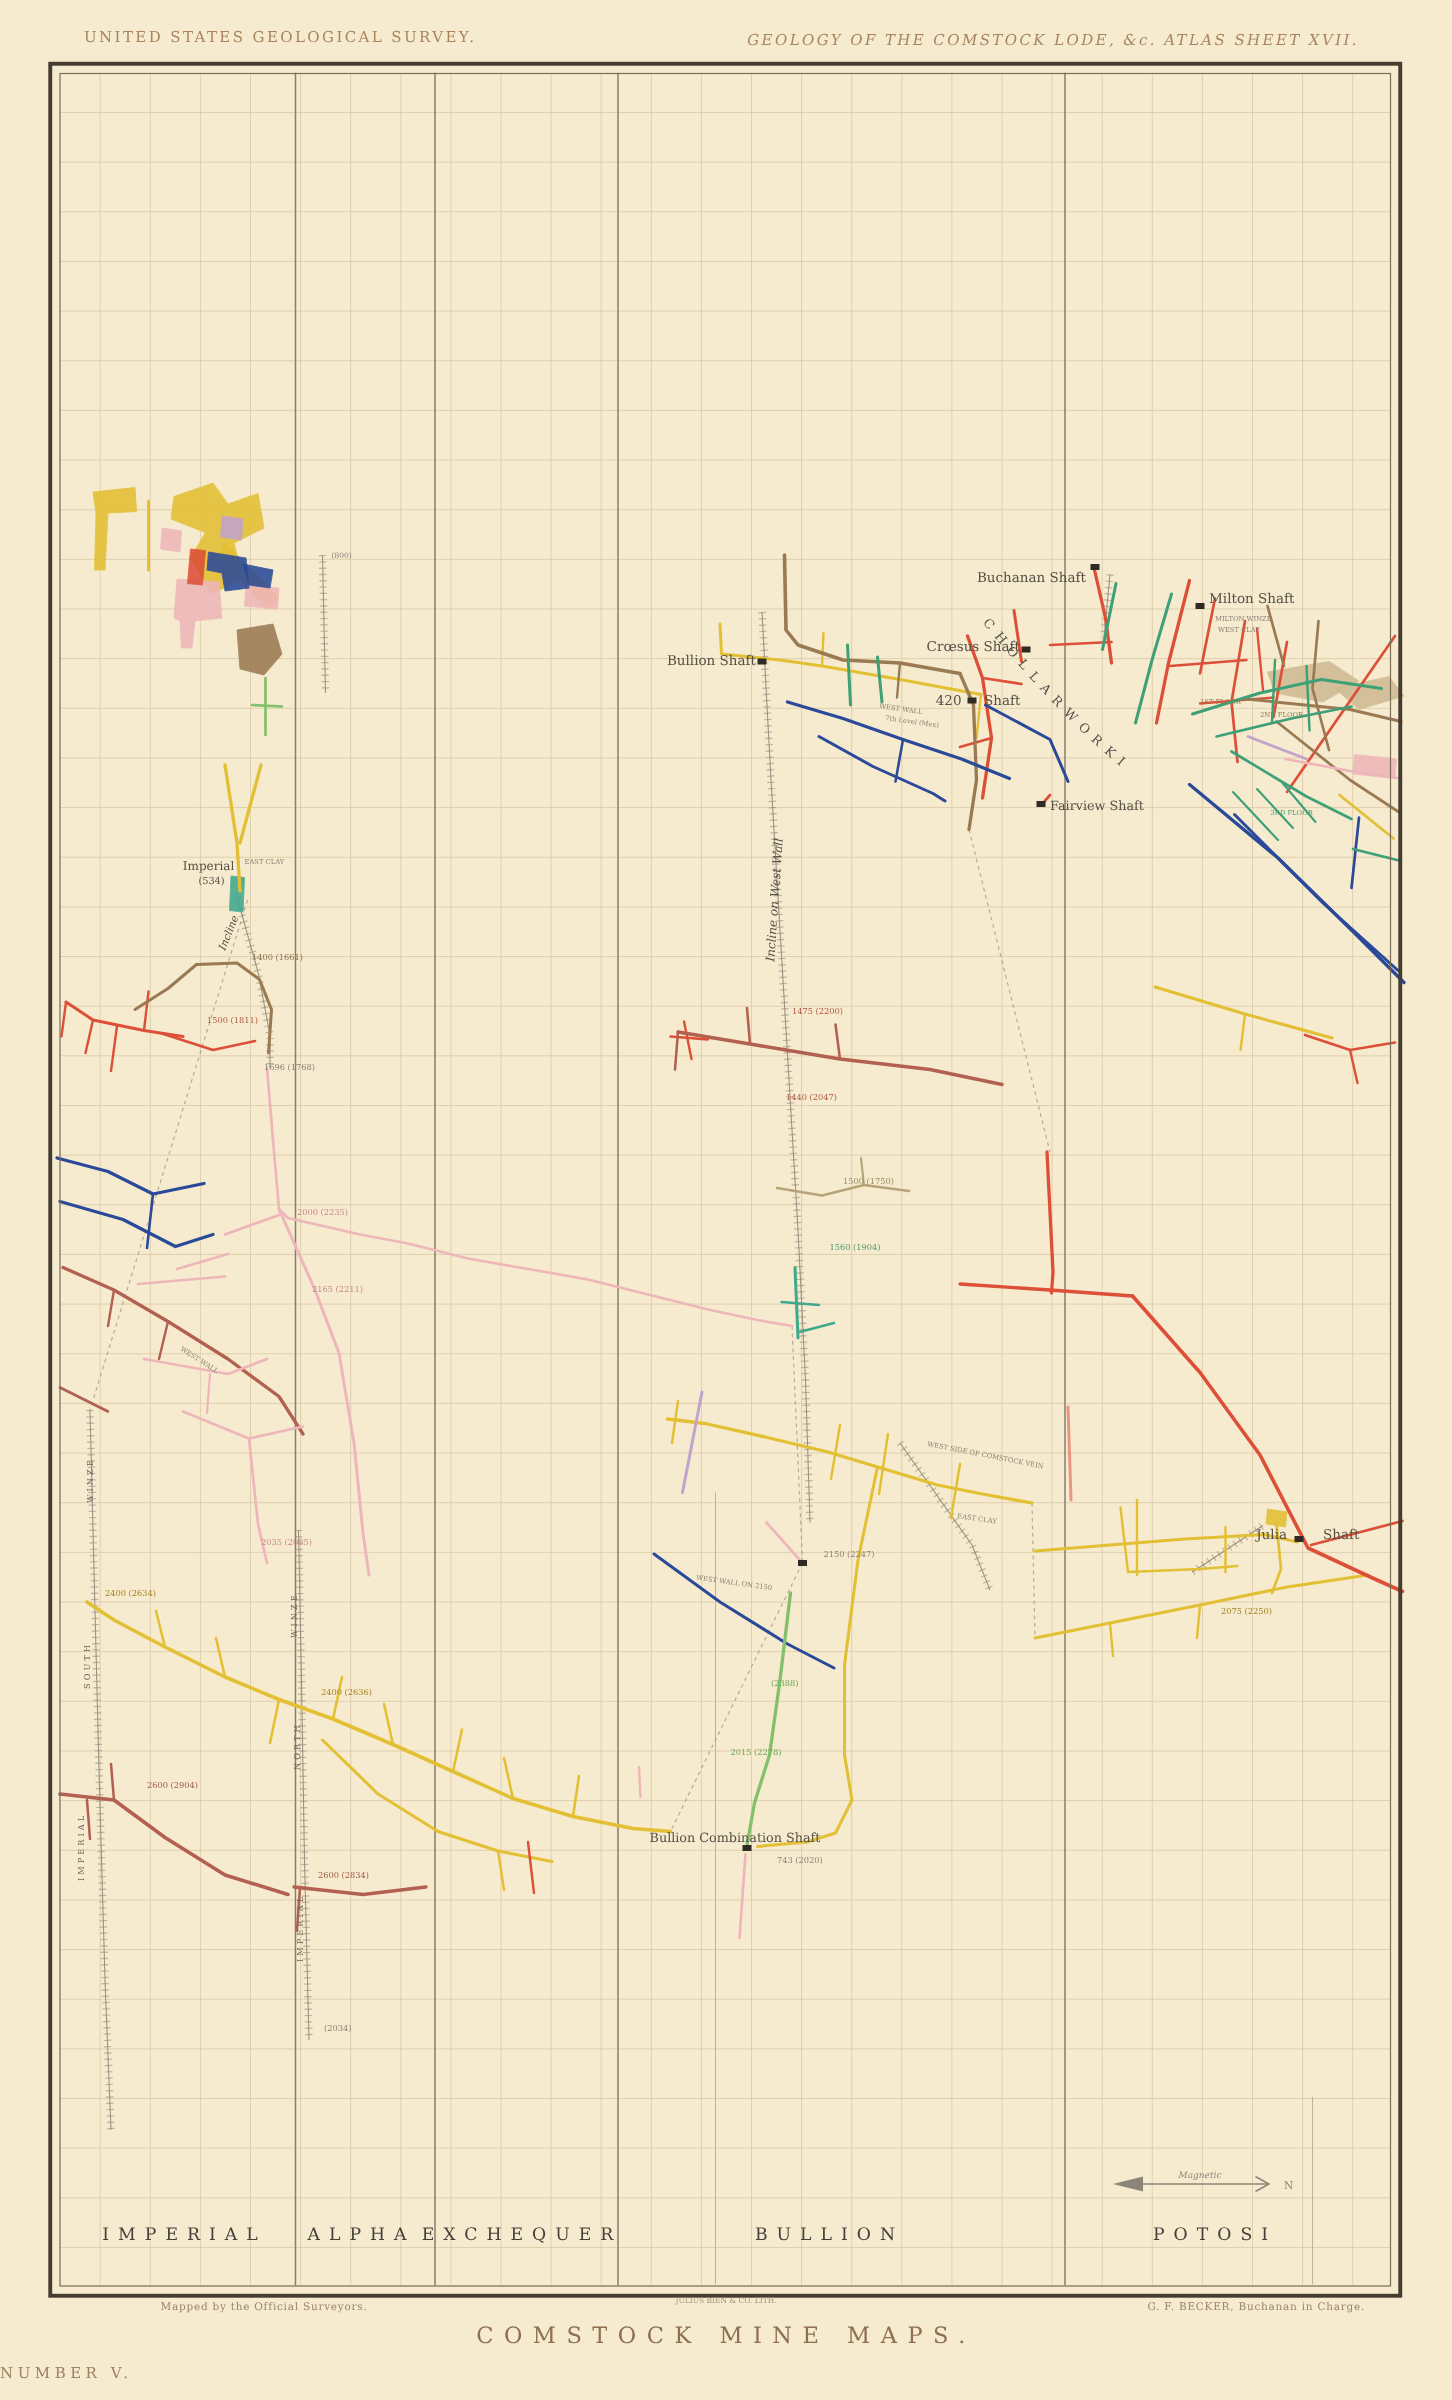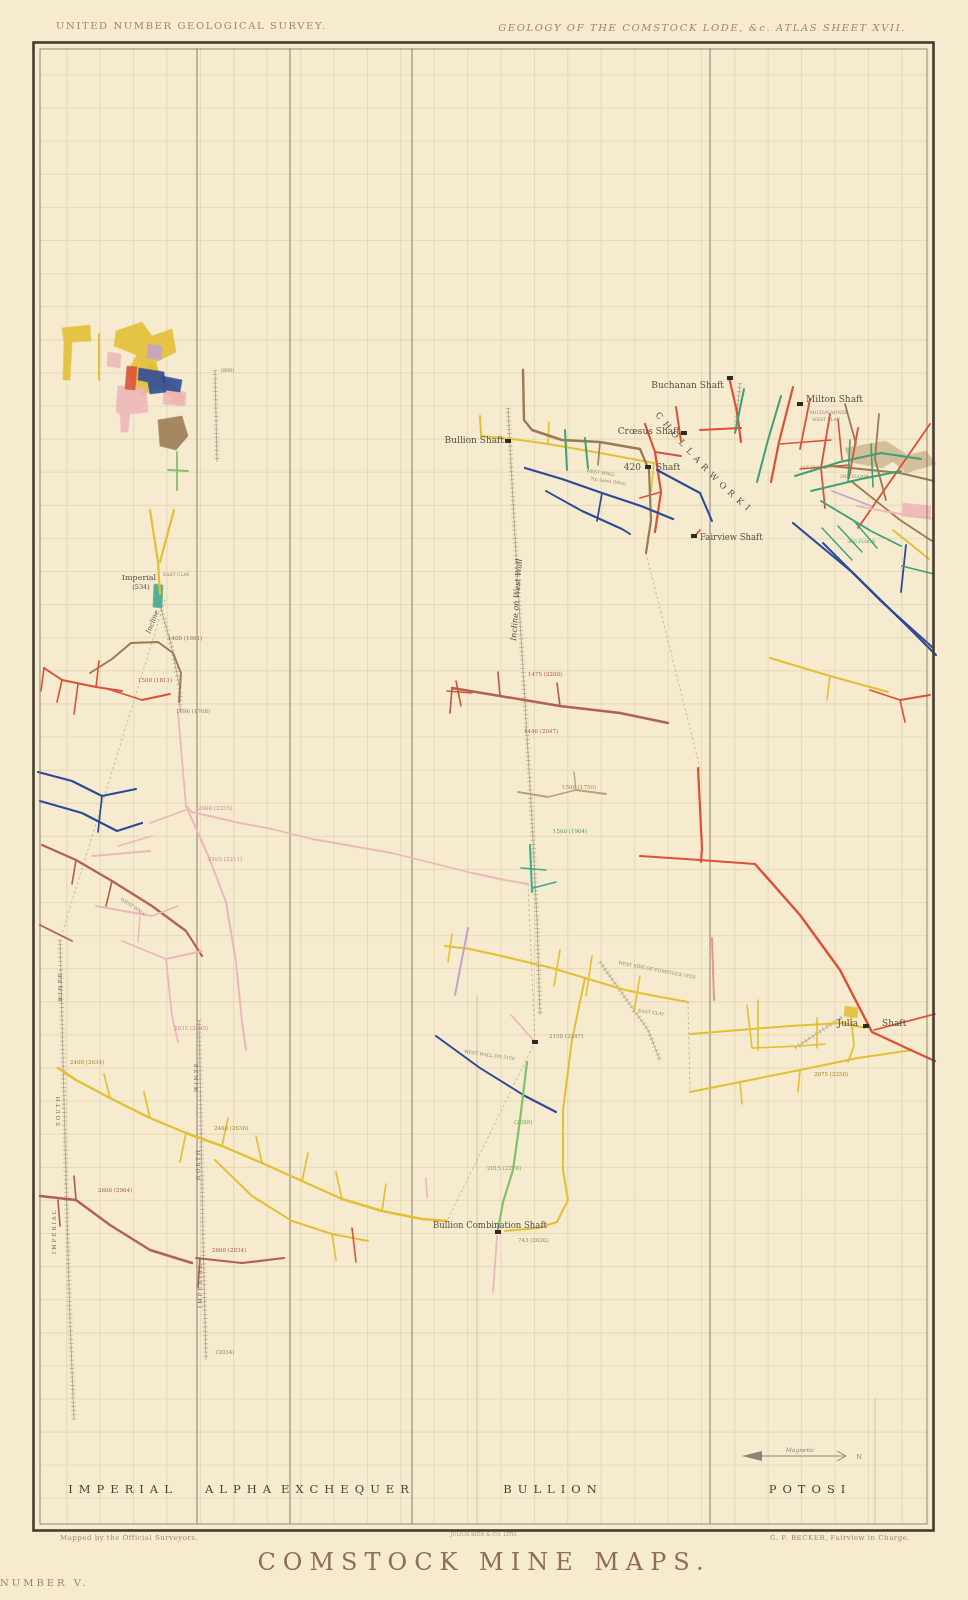--- a/index.html
+++ b/index.html
@@ -6,33 +6,33 @@
   body{
     width:968px;height:1600px;position:relative;
     background:#f6ebcf;
     font-family:"DejaVu Serif",serif;
     overflow:hidden;
   }
   .overlay{position:absolute;white-space:nowrap;}
   .hdr{font-size:10px;letter-spacing:1.6px;color:#a8845f;}
   .hdr-left{left:56px;top:20px;}
   .hdr-right{right:62px;top:22px;font-style:italic;}
-  .credit{font-size:7px;color:#9b8568;letter-spacing:.5px;}
+  .credit{font-size:7px;color:#9b8568;letter-spacing:.5px;margin-left:47px;}
   .credit-left{left:60px;top:1534px;}
   .credit-center{left:0;right:0;top:1531px;text-align:center;font-size:5px;color:#ab9479;}
   .credit-right{right:58px;top:1534px;}
-  .map-title{left:0;right:0;top:1548px;text-align:center;font-size:24px;letter-spacing:7px;color:#8e6f50;}
+  .map-title{left:0;right:0;top:1548px;text-align:center;font-size:15px;letter-spacing:7px;color:#8e6f50;}
   .map-subtitle{left:0;right:0;top:1577px;text-align:left;font-size:10px;letter-spacing:3px;color:#9d8163;}
   svg{position:absolute;left:0;top:0;}
   svg text{font-family:"DejaVu Serif",serif;}
 </style>
 </head>
 <body>
 
-<div class="overlay hdr hdr-left">UNITED NUMBER GEOLOGICAL SURVEY.</div>
+<div class="overlay hdr hdr-left">UNITED STATES GEOLOGICAL SURVEY.</div>
 <div class="overlay hdr hdr-right">GEOLOGY OF THE COMSTOCK LODE, &amp;c.  ATLAS SHEET XVII.</div>
 
 <svg id="map-svg" width="968" height="1600" viewBox="0 0 968 1600">
     <g stroke="#cdb995" stroke-width="0.5" opacity="0.75">
       <line x1="66.8" y1="48.5" x2="66.8" y2="1523.5"></line>
       <line x1="100.19999999999999" y1="48.5" x2="100.19999999999999" y2="1523.5"></line>
       <line x1="133.6" y1="48.5" x2="133.6" y2="1523.5"></line>
       <line x1="167" y1="48.5" x2="167" y2="1523.5"></line>
       <line x1="200.4" y1="48.5" x2="200.4" y2="1523.5"></line>
       <line x1="233.8" y1="48.5" x2="233.8" y2="1523.5"></line>
@@ -369,15 +369,15 @@
       <polyline points="837,1451 846,1456 837,1461" stroke-width="1"></polyline>
       <text x="800" y="1452" font-size="6" font-style="italic" text-anchor="middle" fill="#8d8478" stroke="none">Magnetic</text>
       <text x="856" y="1459" font-size="7" fill="#8d8478" stroke="none">N</text>
     </g>
     <rect x="33.5" y="42.5" width="900" height="1488" fill="none" stroke="#453c30" stroke-width="2.6"></rect>
     <rect x="40" y="49" width="887" height="1475" fill="none" stroke="#7a6c56" stroke-width="0.8"></rect>
   </svg>
 
 <div class="overlay credit credit-left">Mapped by the Official Surveyors.</div>
 <div class="overlay credit-center overlay">JULIUS BIEN &amp; CO. LITH.</div>
-<div class="overlay credit credit-right">G. F. BECKER, Fairview in Charge.</div>
+<div class="overlay credit credit-right">G. F. BECKER, Buchanan in Charge.</div>
 <div class="overlay map-title">COMSTOCK MINE MAPS.</div>
 <div class="overlay map-subtitle">NUMBER V.</div>
 
 </body></html>

